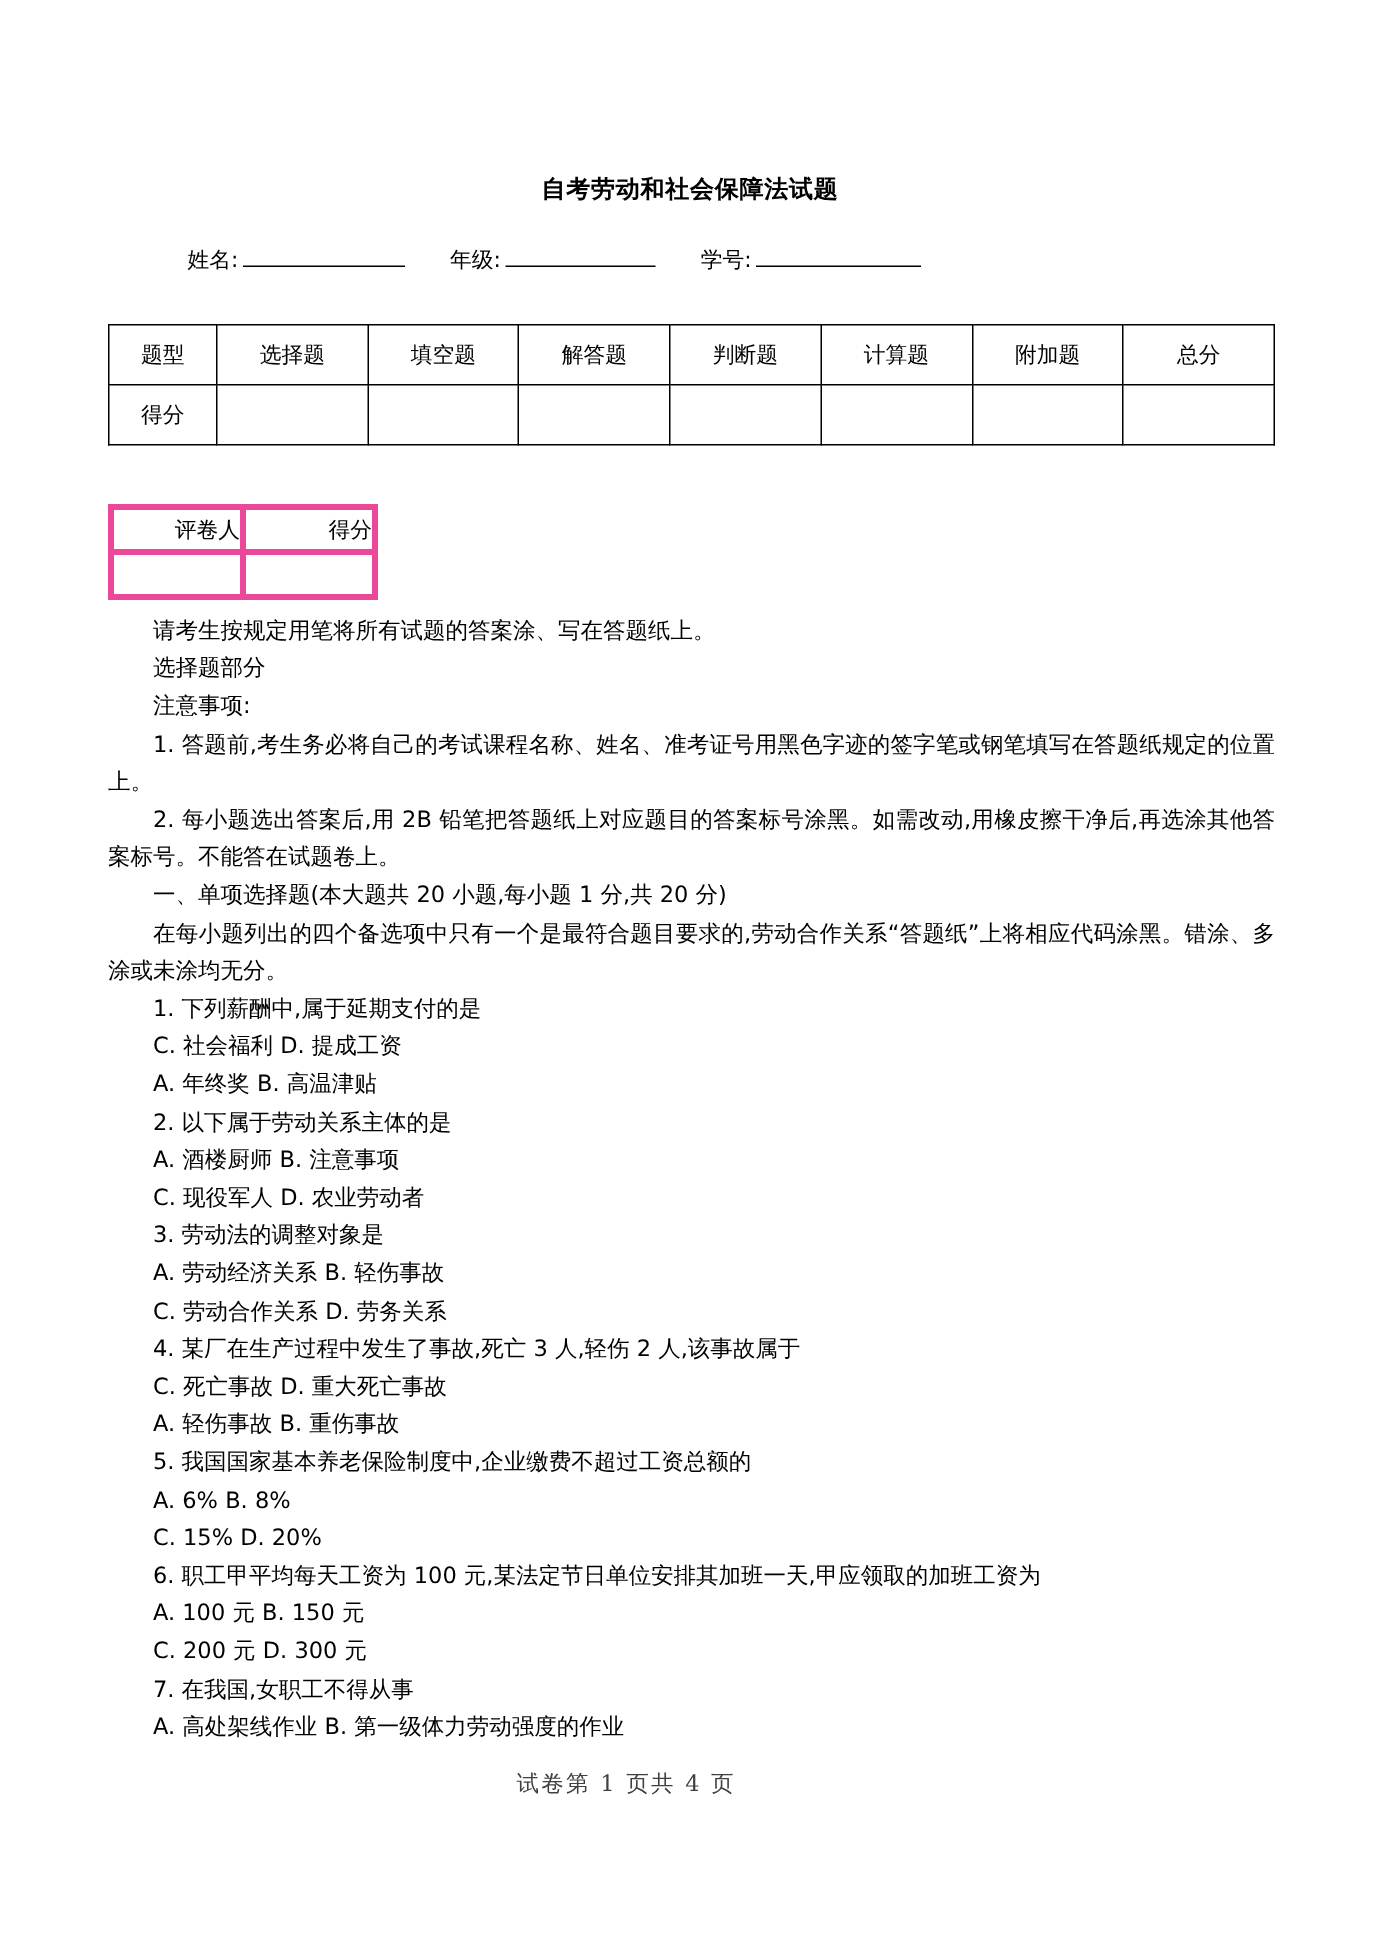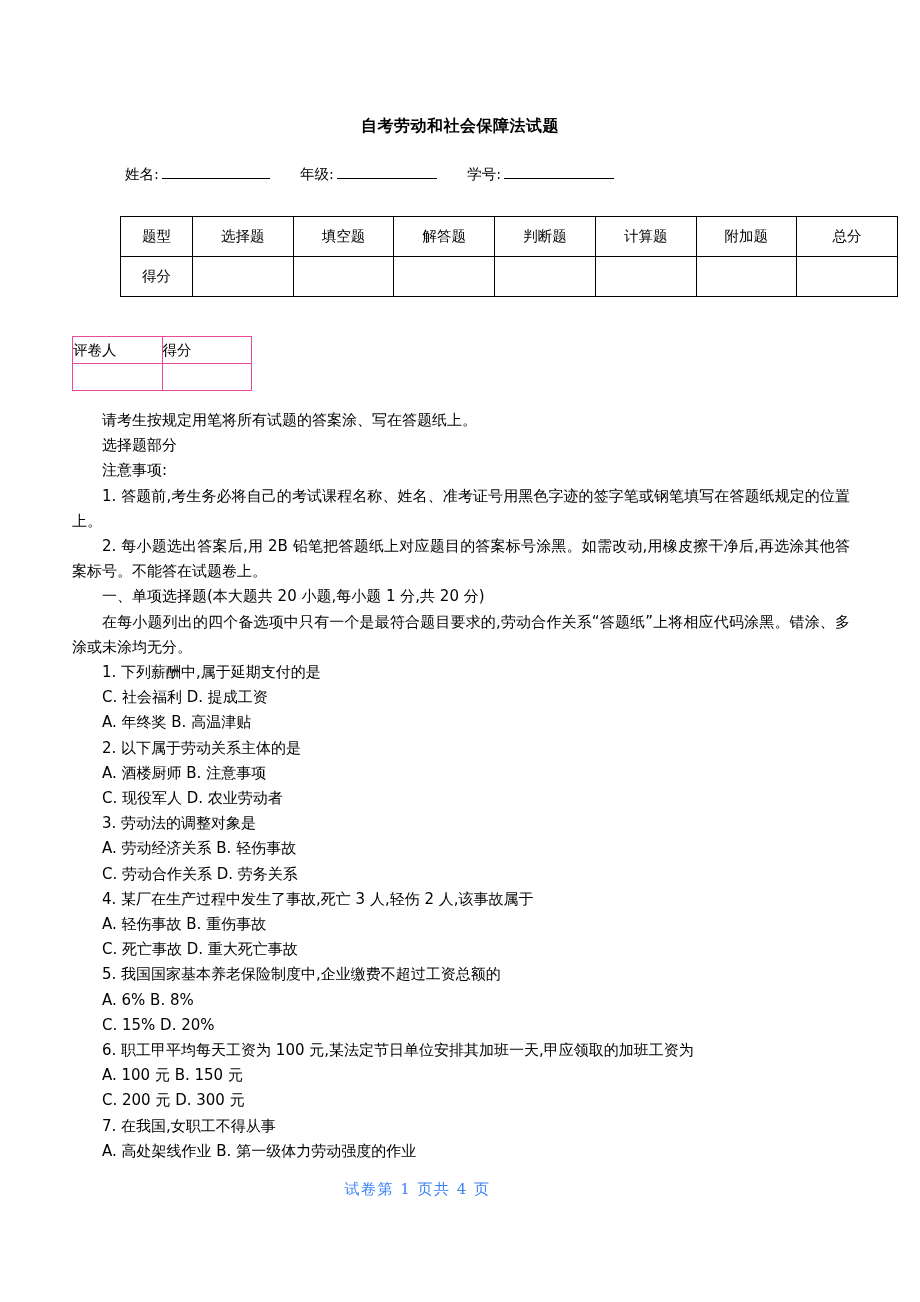--- a/index.html
+++ b/index.html
@@ -59,21 +59,20 @@
   .identity-line .gap { display: inline-block; width: 18px; }
 
   
   .score-table {
     position: absolute;
     left: 72px;
     top: 216px;
     width: 778px;
     border-collapse: collapse;
     table-layout: fixed;
-    margin-left: 48px;
   }
   .score-table td {
     border: 1px solid #000;
     height: 36px;
     text-align: center;
     vertical-align: middle;
     font-size: 14.5px;
     padding: 0;
   }
   .score-table tr.row-head td { height: 39px; }
@@ -83,23 +82,23 @@
   
   .marker-table {
     position: absolute;
     left: 72px;
     top: 336px;
     width: 180px;
     border-collapse: collapse;
     table-layout: fixed;
   }
   .marker-table td {
-    border: 1px solid #ec4899;
+    border: 4px solid #ec4899;
     height: 26px;
-    text-align: left;
+    text-align: right;
     vertical-align: middle;
     font-size: 14.5px;
     padding: 0;
   }
 
   
   .body-block {
     position: absolute;
     left: 72px;
     top: 408px;
@@ -123,21 +122,21 @@
   
   .footer {
     position: absolute;
     left: 0;
     top: 1180px;
     width: 835px;
     text-align: center;
     font-family: "DejaVu Serif", "Liberation Serif", serif;
     font-size: 15px;
     letter-spacing: 1.5px;
-    color: #3b82f6;
+    color: #404040;
   }
 </style>
 </head>
 <body>
 
 <div class="page">
 
   <div class="doc-title">自考劳动和社会保障法试题</div>
 
   <div class="identity-line">
@@ -217,22 +216,22 @@
 
     <p class="qline">2. 以下属于劳动关系主体的是</p>
     <p class="qline">A. 酒楼厨师  B. 注意事项</p>
     <p class="qline">C. 现役军人  D. 农业劳动者</p>
 
     <p class="qline">3. 劳动法的调整对象是</p>
     <p class="qline">A. 劳动经济关系  B. 轻伤事故</p>
     <p class="qline">C. 劳动合作关系  D. 劳务关系</p>
 
     <p class="qline">4. 某厂在生产过程中发生了事故,死亡 3 人,轻伤 2 人,该事故属于</p>
+    <p class="qline">C. 死亡事故  D. 重大死亡事故</p>
     <p class="qline">A. 轻伤事故  B. 重伤事故</p>
-    <p class="qline">C. 死亡事故  D. 重大死亡事故</p>
 
     <p class="qline">5. 我国国家基本养老保险制度中,企业缴费不超过工资总额的</p>
     <p class="qline">A. 6%  B. 8%</p>
     <p class="qline">C. 15%  D. 20%</p>
 
     <p class="qline">6. 职工甲平均每天工资为 100 元,某法定节日单位安排其加班一天,甲应领取的加班工资为</p>
     <p class="qline">A. 100 元  B. 150 元</p>
     <p class="qline">C. 200 元  D. 300 元</p>
 
     <p class="qline">7. 在我国,女职工不得从事</p>

